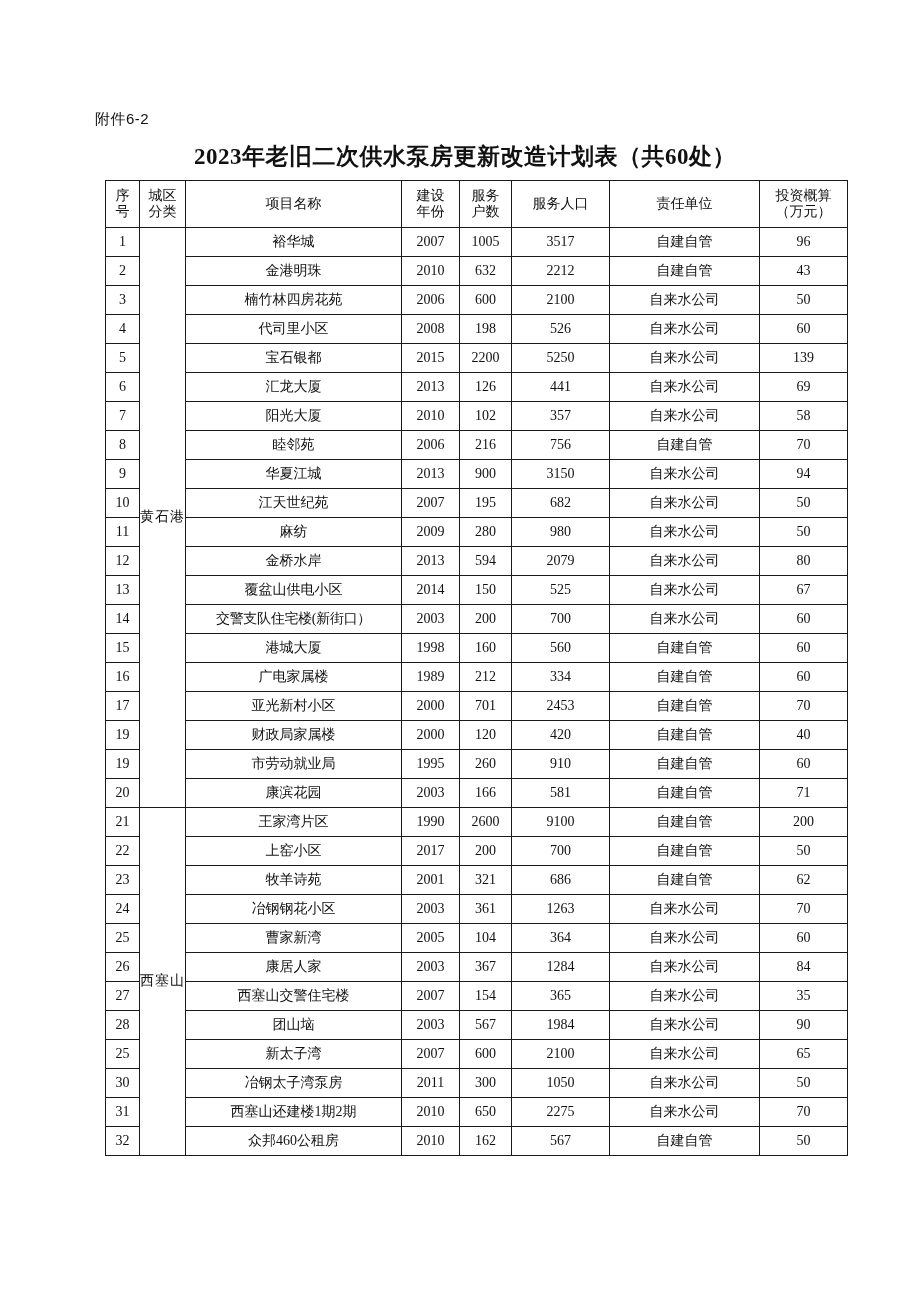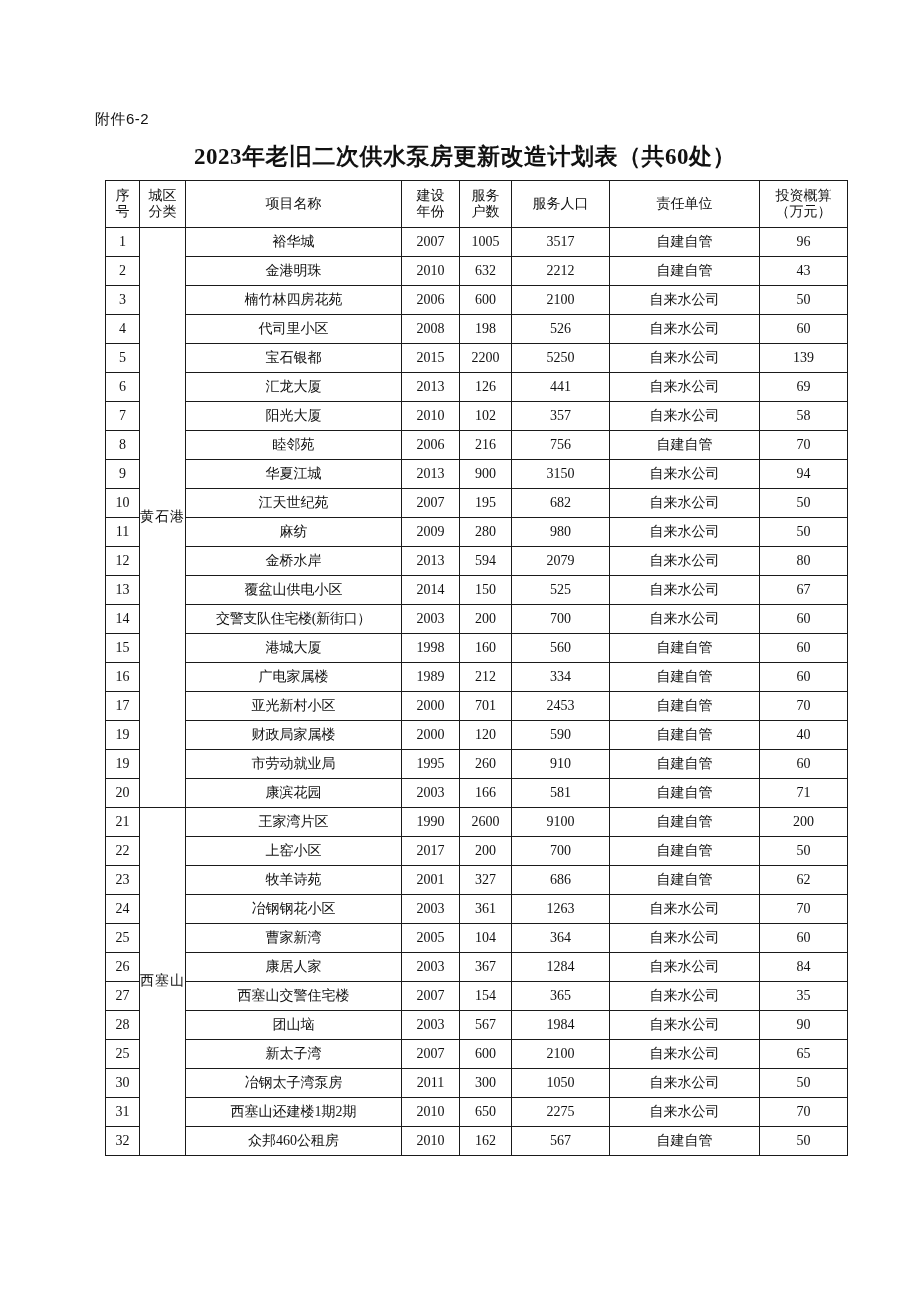--- a/index.html
+++ b/index.html
@@ -290,21 +290,21 @@
           <td class="num">701</td>
           <td class="num">2453</td>
           <td class="num">自建自管</td>
           <td class="num">70</td>
         </tr>
         <tr class="tall-row">
           <td class="num">19</td>
           <td class="name-cell">财政局家属楼</td>
           <td class="num">2000</td>
           <td class="num">120</td>
-          <td class="num">590</td>
+          <td class="num">420</td>
           <td class="num">自建自管</td>
           <td class="num">40</td>
         </tr>
         <tr>
           <td class="num">19</td>
           <td class="name-cell">市劳动就业局</td>
           <td class="num">1995</td>
           <td class="num">260</td>
           <td class="num">910</td>
           <td class="num">自建自管</td>
@@ -335,21 +335,21 @@
           <td class="num">2017</td>
           <td class="num">200</td>
           <td class="num">700</td>
           <td class="num">自建自管</td>
           <td class="num">50</td>
         </tr>
         <tr>
           <td class="num">23</td>
           <td class="name-cell">牧羊诗苑</td>
           <td class="num">2001</td>
-          <td class="num">327</td>
+          <td class="num">321</td>
           <td class="num">686</td>
           <td class="num">自建自管</td>
           <td class="num">62</td>
         </tr>
         <tr>
           <td class="num">24</td>
           <td class="name-cell">冶钢钢花小区</td>
           <td class="num">2003</td>
           <td class="num">361</td>
           <td class="num">1263</td>

